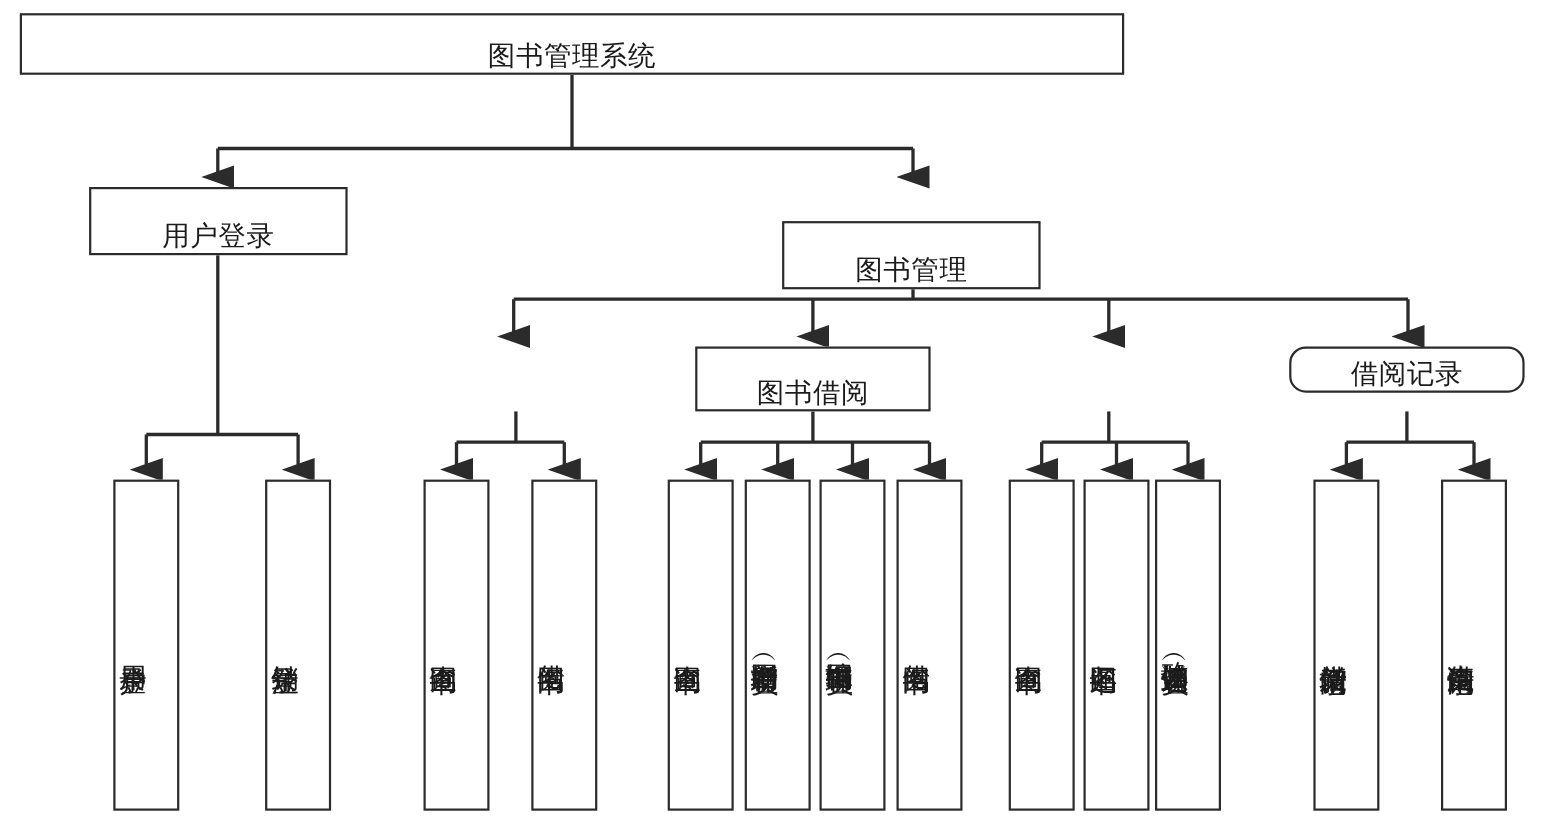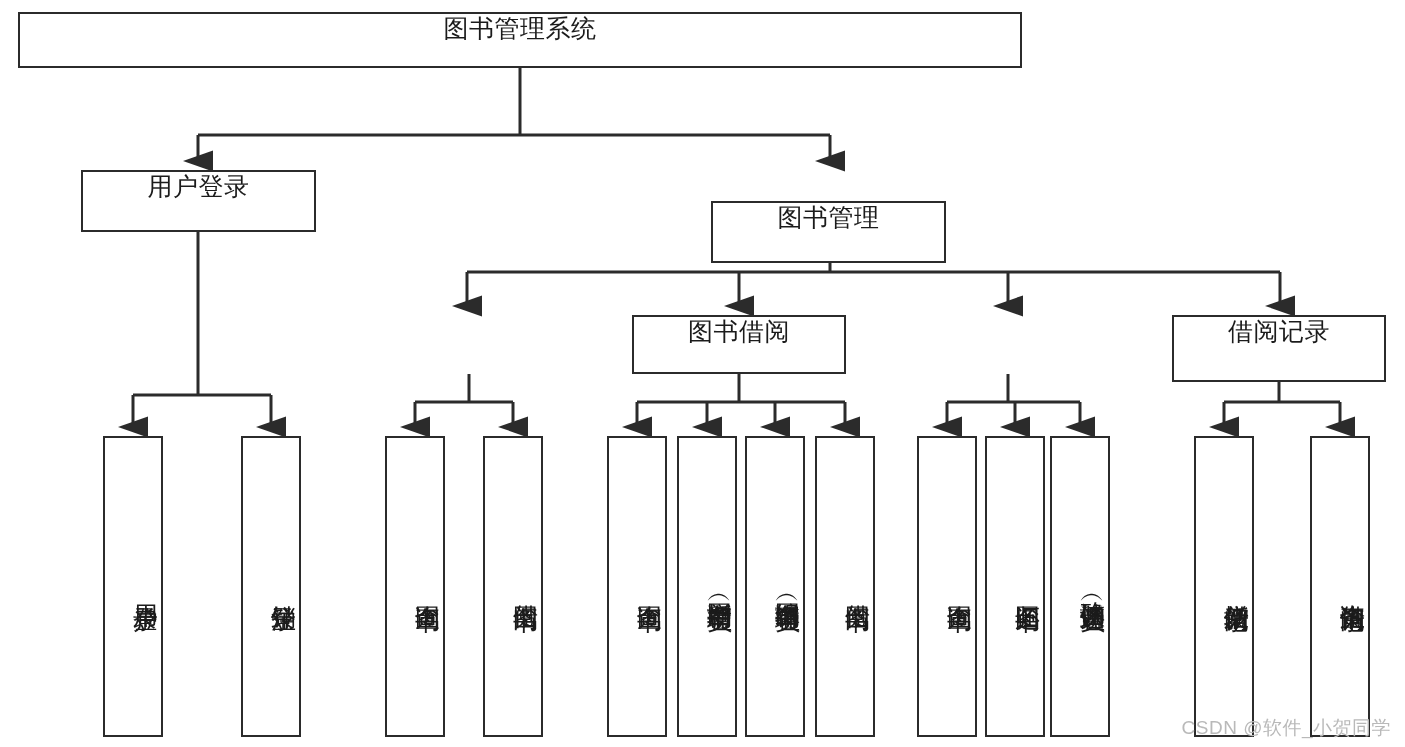--- a/index.html
+++ b/index.html
@@ -25,21 +25,21 @@
     width: 1405px;
     height: 747px;
     pointer-events: none;
   }
   .node {
     position: absolute;
     box-sizing: border-box;
     border: 2px solid #2b2b2b;
     background: #ffffff;
     display: flex;
-    align-items: flex-start;
+    align-items: flex-end;
     justify-content: center;
     color: #1b1b1b;
   }
   .node.horiz {
     font-size: 25px;
     line-height: 1.15;
     letter-spacing: 0.5px;
     white-space: nowrap;
   }
   .node.root {
@@ -132,21 +132,21 @@
   <div class="node horiz" style="left:81px; top:170px; width:235px; height:62px;">
     <span>用户登录</span>
   </div>
   <div class="node horiz" style="left:711px; top:170px; width:235px; height:62px;margin-top:31px;">
     <span>图书管理</span>
   </div>
 
   <div class="node horiz" style="left:632px; top:315px; width:214px; height:59px;">
     <span>图书借阅</span>
   </div>
-  <div class="node horiz" style="left:1172px; top:315px; width:214px; height:67px;">
+  <div class="node horiz" style="left:1172px; top:315px; width:214px; height:42px;border-radius:15px;">
     <span>借阅记录</span>
   </div>
 
   <div class="node vert" style="left:103px; top:436px; width:60px; height:301px;">
     <span class="vtext">用户登录</span>
   </div>
   <div class="node vert" style="left:241px; top:436px; width:60px; height:301px;">
     <span class="vtext">注销登录</span>
   </div>
 
@@ -180,15 +180,14 @@
     <span class="vtext">确认归还（管理员）</span>
   </div>
 
   <div class="node vert" style="left:1194px; top:436px; width:60px; height:301px;">
     <span class="vtext">新增借阅记录</span>
   </div>
   <div class="node vert" style="left:1310px; top:436px; width:60px; height:301px;">
     <span class="vtext">查询借阅记录</span>
   </div>
 
-  <div class="watermark">CSDN @软件_小贺同学</div>
 
 </div>
 
 </body></html>

